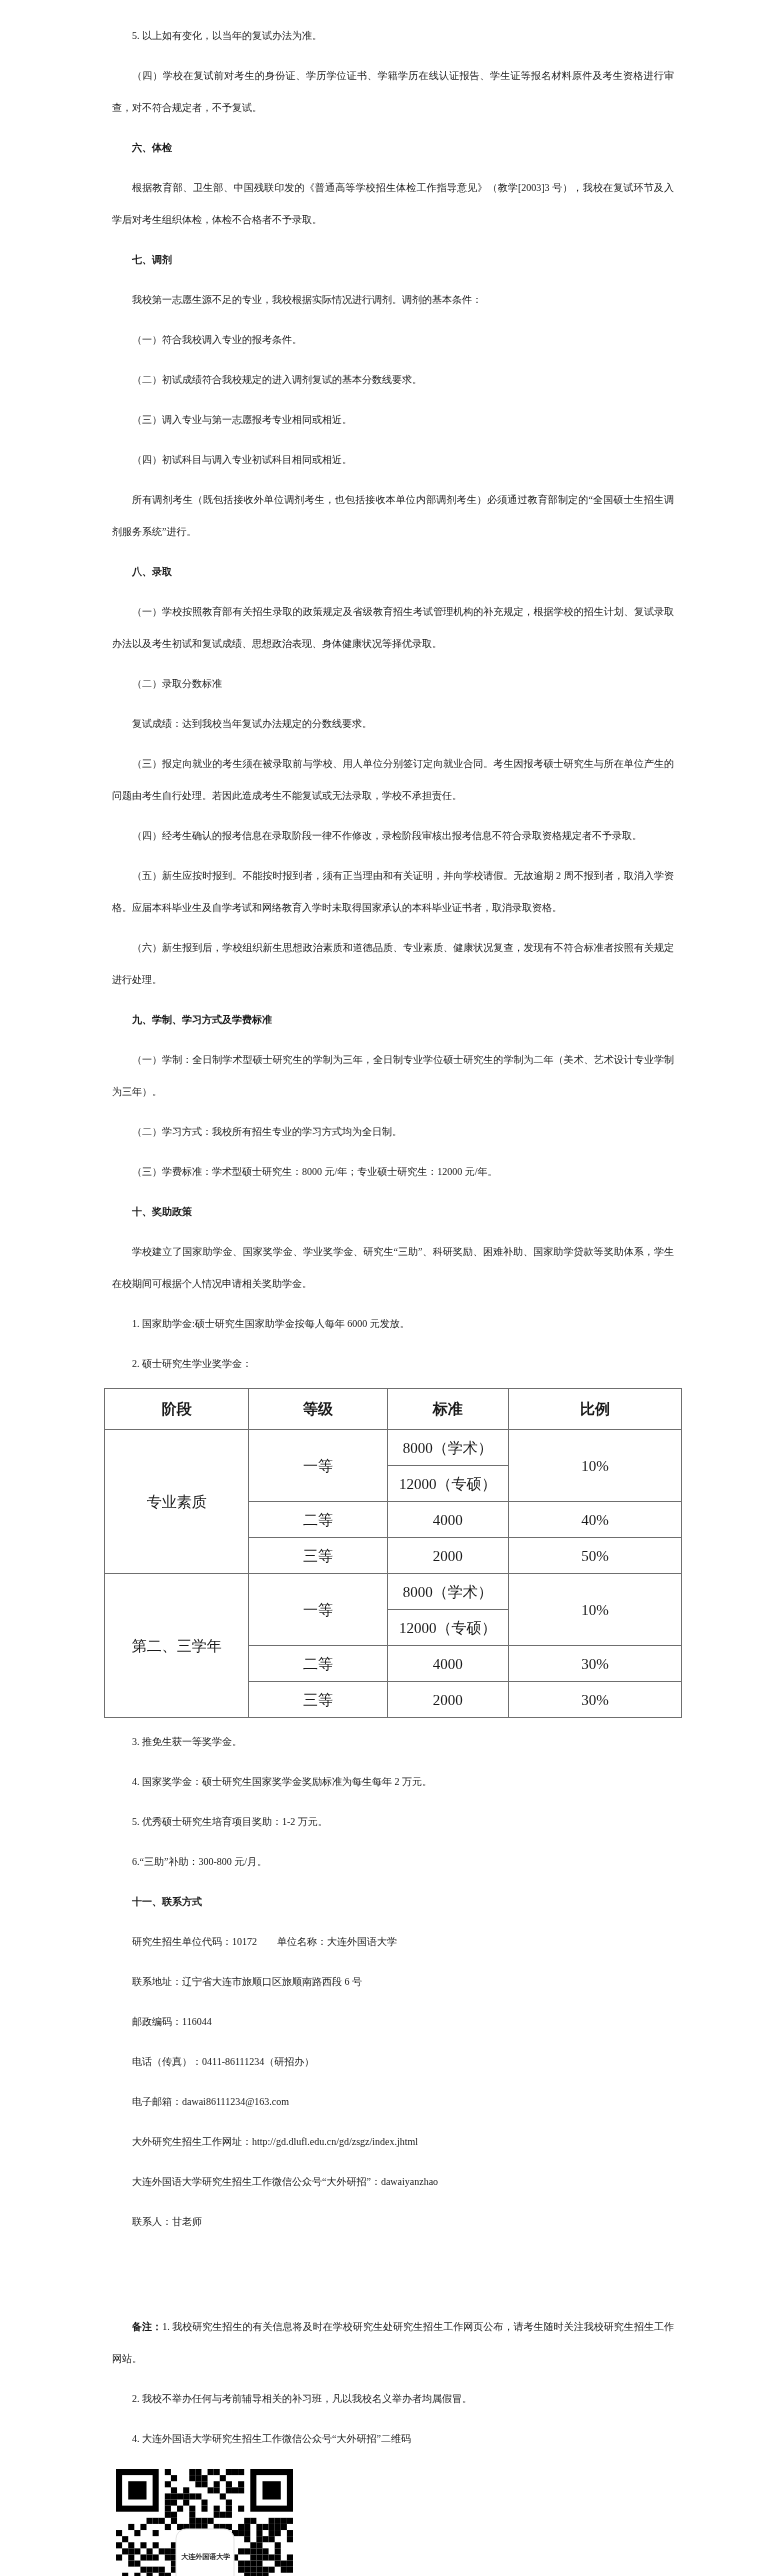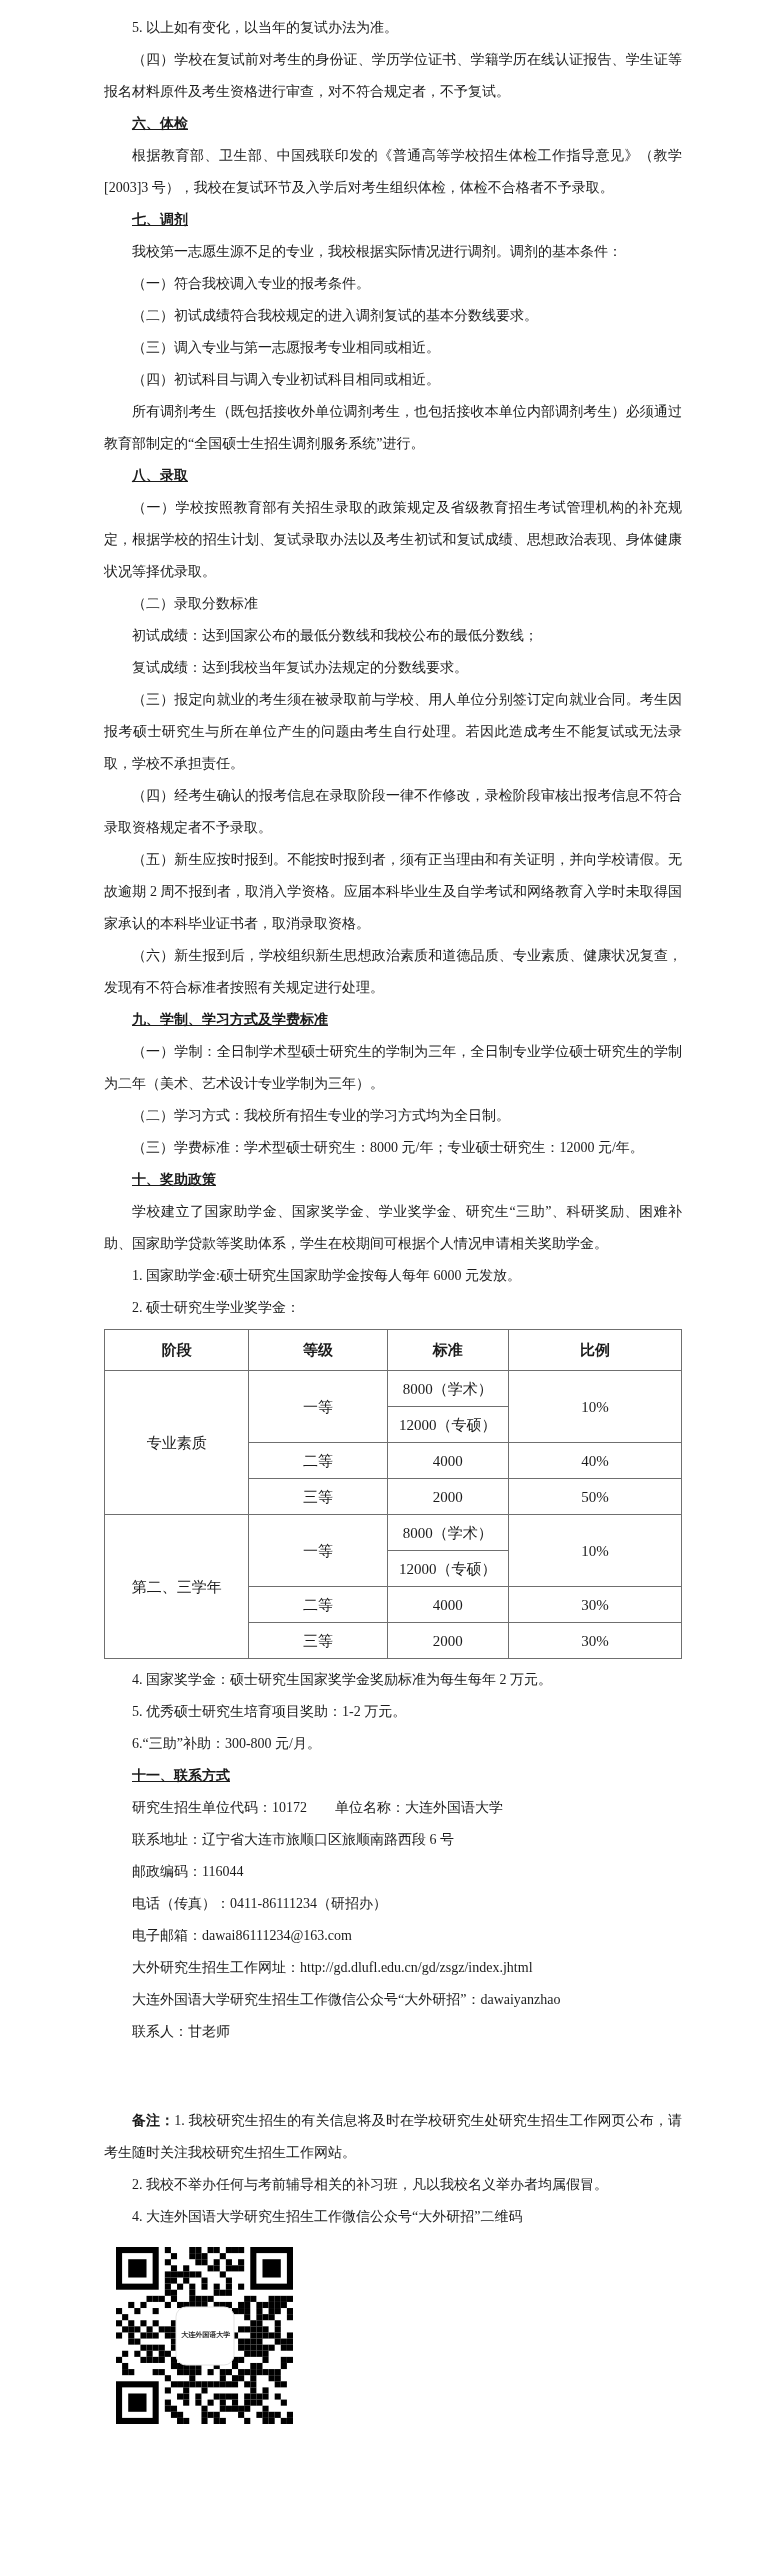--- a/index.html
+++ b/index.html
@@ -1,22 +1,22 @@
 <!DOCTYPE html>
 <html lang="zh" style="font-size:14px"><head>
 <meta charset="utf-8">
 <style>
   html,body{margin:0;padding:0;}
   body{
     width:783px;min-height:2576px;background:#ffffff;color:#1b1b1b;
     font-family:"Liberation Serif","DejaVu Serif",serif;
   }
   .page{padding:12px 101px 43px 104px;}
-  .p{font-size:14px;line-height:32px;margin:0;text-indent:2em;text-align:justify;}
-  .h{font-weight:700;text-decoration:underline;}
+  .p{font-size:10px;line-height:32px;margin:8px;text-indent:2em;text-align:justify;}
+  .h{font-weight:700;}
   .tbl{width:100%;border-collapse:collapse;margin:5.2px 0;table-layout:fixed;}
   .tbl th,.tbl td{
     border:0.9px solid #6f6f6f;text-align:center;vertical-align:middle;
     font-size:15px;font-weight:400;padding:0;line-height:1.2;
   }
   .tbl th{height:40px;font-weight:bold;}
   .tbl td{height:35px;}
   .gap{height:57px;}
   .qr-wrap{position:relative;width:177px;height:177px;margin:14px 0 0 12px;}
   .qr-wrap svg{display:block;}
@@ -43,21 +43,20 @@
   <p class="p">我校第一志愿生源不足的专业，我校根据实际情况进行调剂。调剂的基本条件：</p>
   <p class="p">（一）符合我校调入专业的报考条件。</p>
   <p class="p">（二）初试成绩符合我校规定的进入调剂复试的基本分数线要求。</p>
   <p class="p">（三）调入专业与第一志愿报考专业相同或相近。</p>
   <p class="p">（四）初试科目与调入专业初试科目相同或相近。</p>
   <p class="p">所有调剂考生（既包括接收外单位调剂考生，也包括接收本单位内部调剂考生）必须通过教育部制定的“全国硕士生招生调剂服务系统”进行。</p>
 
   <p class="p h">八、录取</p>
   <p class="p">（一）学校按照教育部有关招生录取的政策规定及省级教育招生考试管理机构的补充规定，根据学校的招生计划、复试录取办法以及考生初试和复试成绩、思想政治表现、身体健康状况等择优录取。</p>
   <p class="p">（二）录取分数标准</p>
-  <p class="p">初试成绩：达到国家公布的最低分数线和我校公布的最低分数线；</p>
   <p class="p">复试成绩：达到我校当年复试办法规定的分数线要求。</p>
   <p class="p">（三）报定向就业的考生须在被录取前与学校、用人单位分别签订定向就业合同。考生因报考硕士研究生与所在单位产生的问题由考生自行处理。若因此造成考生不能复试或无法录取，学校不承担责任。</p>
   <p class="p">（四）经考生确认的报考信息在录取阶段一律不作修改，录检阶段审核出报考信息不符合录取资格规定者不予录取。</p>
   <p class="p">（五）新生应按时报到。不能按时报到者，须有正当理由和有关证明，并向学校请假。无故逾期 2 周不报到者，取消入学资格。应届本科毕业生及自学考试和网络教育入学时未取得国家承认的本科毕业证书者，取消录取资格。</p>
   <p class="p">（六）新生报到后，学校组织新生思想政治素质和道德品质、专业素质、健康状况复查，发现有不符合标准者按照有关规定进行处理。</p>
 
   <p class="p h">九、学制、学习方式及学费标准</p>
   <p class="p">（一）学制：全日制学术型硕士研究生的学制为三年，全日制专业学位硕士研究生的学制为二年（美术、艺术设计专业学制为三年）。</p>
   <p class="p">（二）学习方式：我校所有招生专业的学习方式均为全日制。</p>
   <p class="p">（三）学费标准：学术型硕士研究生：8000 元/年；专业硕士研究生：12000 元/年。</p>
@@ -117,20 +116,21 @@
         <td>30%</td>
       </tr>
       <tr>
         <td>三等</td>
         <td>2000</td>
         <td>30%</td>
       </tr>
     </tbody>
   </table>
 
+  <p class="p">3. 推免生获一等奖学金。</p>
   <p class="p">4. 国家奖学金：硕士研究生国家奖学金奖励标准为每生每年 2 万元。</p>
   <p class="p">5. 优秀硕士研究生培育项目奖助：1-2 万元。</p>
   <p class="p">6.“三助”补助：300-800 元/月。</p>
 
   <p class="p h">十一、联系方式</p>
   <p class="p">研究生招生单位代码：10172　　单位名称：大连外国语大学</p>
   <p class="p">联系地址：辽宁省大连市旅顺口区旅顺南路西段 6 号</p>
   <p class="p">邮政编码：116044</p>
   <p class="p">电话（传真）：0411-86111234（研招办）</p>
   <p class="p">电子邮箱：dawai86111234@163.com</p>

